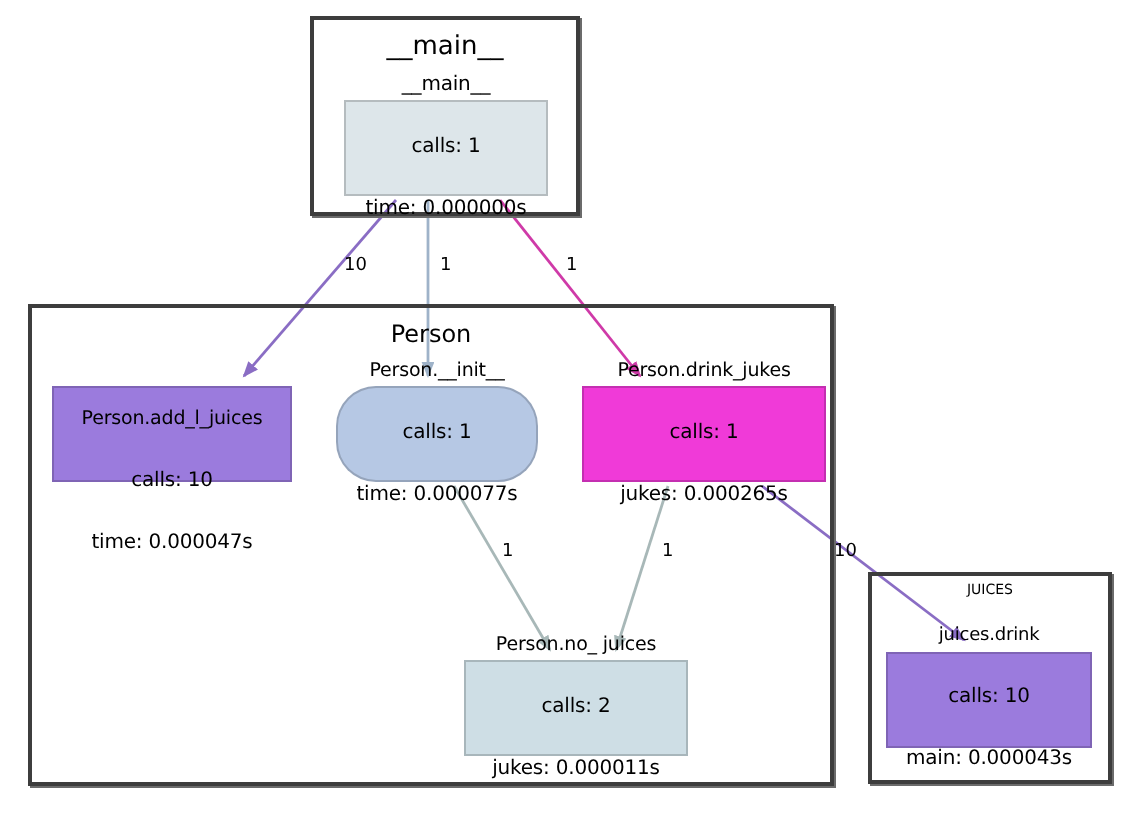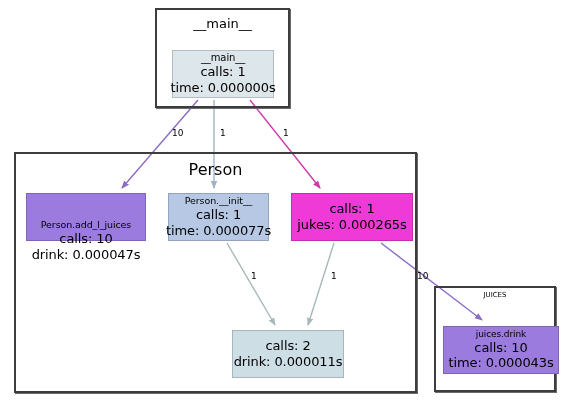--- a/index.html
+++ b/index.html
@@ -49,22 +49,23 @@
     justify-content: center;
     color: #000000;
     line-height: 1.22;
     white-space: nowrap;
   }
   .node .nm {
     font-size: 9.5px;
     letter-spacing: -0.1px;
   }
   .node .st {
-    font-size: 13px;
+    font-size: 10px;
     letter-spacing: -0.1px;
+    margin-top: 19px;
   }
   .edge-label {
     position: absolute;
     font-size: 9px;
     color: #000000;
     white-space: nowrap;
     line-height: 1;
     text-align: right;
   }
 </style>
@@ -95,52 +96,54 @@
         <line x1="227" y1="243" x2="275" y2="325" stroke="#a8b8b8" stroke-width="1.4" marker-end="url(#ah-gray)"></line>
         <line x1="334" y1="243" x2="308" y2="325" stroke="#a8b8b8" stroke-width="1.4" marker-end="url(#ah-gray)"></line>
         <line x1="381" y1="243" x2="482" y2="320" stroke="#8a6dc4" stroke-width="1.4" marker-end="url(#ah-purple)"></line>
       </g>
   </svg>
 
   <div id="clusters-group">
       <div class="cluster-box" style="left: 155px; top: 8px; width: 135px; height: 100px; border-color: rgb(61, 61, 61);"></div>
       <div class="cluster-label" style="left: 155px; top: 16px; width: 135px; font-size: 13px;">__main__</div>
       <div class="cluster-box" style="left: 14px; top: 152px; width: 403px; height: 241px; border-color: rgb(61, 61, 61);"></div>
-      <div class="cluster-label" style="left: 14px; top: 160px; width: 403px; font-size: 16px;">Person</div>
+      <div class="cluster-label" style="left: 14px; top: 160px; width: 403px; font-size: 12px;">Person</div>
       <div class="cluster-box" style="left: 434px; top: 286px; width: 122px; height: 106px; border-color: rgb(61, 61, 61);"></div>
       <div class="cluster-label" style="left: 434px; top: 291px; width: 122px; font-size: 7px;">JUICES</div>
     </div>
   <div id="nodes-group">
       <div class="node" style="left: 172px; top: 50px; width: 102px; height: 48px; background: rgb(221, 230, 234);">
         <div class="nm" style="font-size: 10px;">__main__</div>
         <div class="st">calls: 1</div>
         <div class="st">time: 0.000000s</div>
       </div>
       <div class="node" style="left: 26px; top: 193px; width: 120px; height: 48px; background: rgb(155, 123, 221);">
         <div class="nm" style="font-size: 9.5px; margin-top: 48px;">Person.add_l_juices</div>
         <div class="st">calls: 10</div>
-        <div class="st">drink: 0.000047s</div>
+        <div class="st">time: 0.000047s</div>
       </div>
-      <div class="node" style="left: 168px; top: 193px; width: 101px; height: 48px; background: rgb(182, 200, 228);">
+      <div class="node" style="left: 168px; top: 193px; width: 101px; height: 48px; background: rgb(182, 200, 228); border-radius: 20px;">
         <div class="nm" style="font-size: 9.5px;">Person.__init__</div>
         <div class="st">calls: 1</div>
         <div class="st">time: 0.000077s</div>
       </div>
       <div class="node" style="left: 291px; top: 193px; width: 122px; height: 48px; background: rgb(240, 58, 216);">
+        <div class="nm" style="font-size: 9.5px;">Person.drink_jukes</div>
         <div class="st">calls: 1</div>
         <div class="st">jukes: 0.000265s</div>
       </div>
       <div class="node" style="left: 232px; top: 330px; width: 112px; height: 48px; background: rgb(206, 222, 229);">
+        <div class="nm" style="font-size: 9.5px;">Person.no_ juices</div>
         <div class="st">calls: 2</div>
-        <div class="st">drink: 0.000011s</div>
+        <div class="st">jukes: 0.000011s</div>
       </div>
-      <div class="node" style="left: 443px; top: 326px; width: 116px; height: 48px; background: rgb(155, 123, 221);">
+      <div class="node" style="left: 443px; top: 326px; width: 103px; height: 48px; background: rgb(155, 123, 221);">
         <div class="nm" style="font-size: 9px;">juices.drink</div>
         <div class="st">calls: 10</div>
-        <div class="st">time: 0.000043s</div>
+        <div class="st">main: 0.000043s</div>
       </div>
     </div>
   <div id="edge-labels-group">
       <div class="edge-label" style="left: 172px; top: 129px;">10</div>
       <div class="edge-label" style="left: 220px; top: 129px;">1</div>
       <div class="edge-label" style="left: 283px; top: 129px;">1</div>
       <div class="edge-label" style="left: 251px; top: 272px;">1</div>
       <div class="edge-label" style="left: 331px; top: 272px;">1</div>
       <div class="edge-label" style="left: 417px; top: 272px;">10</div>
     </div>

